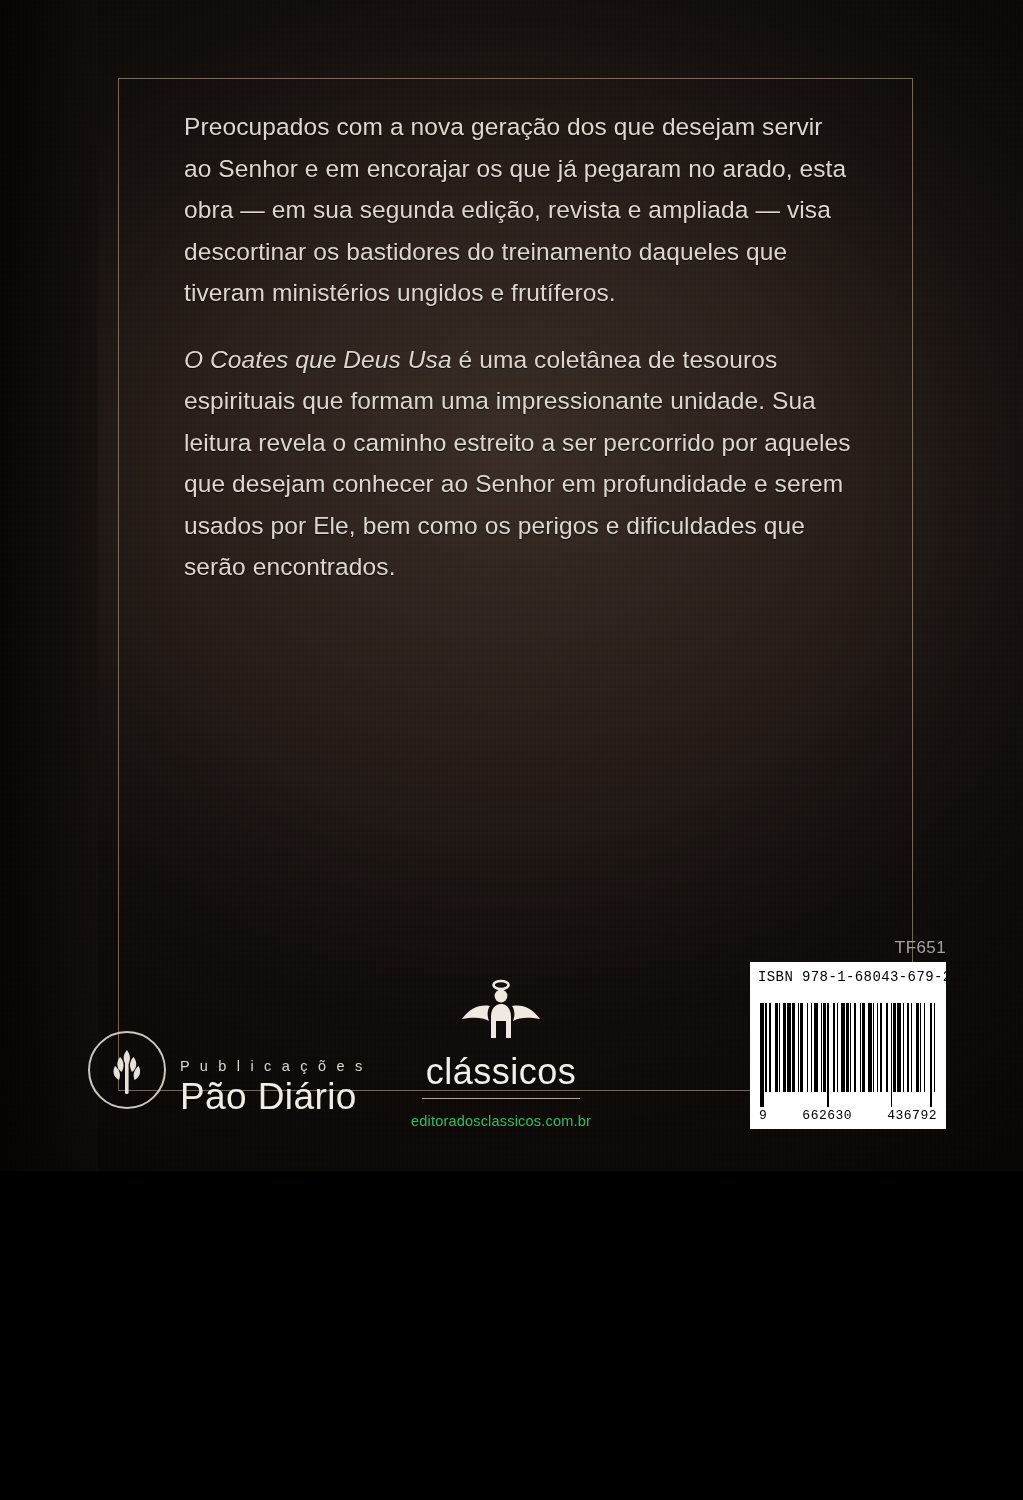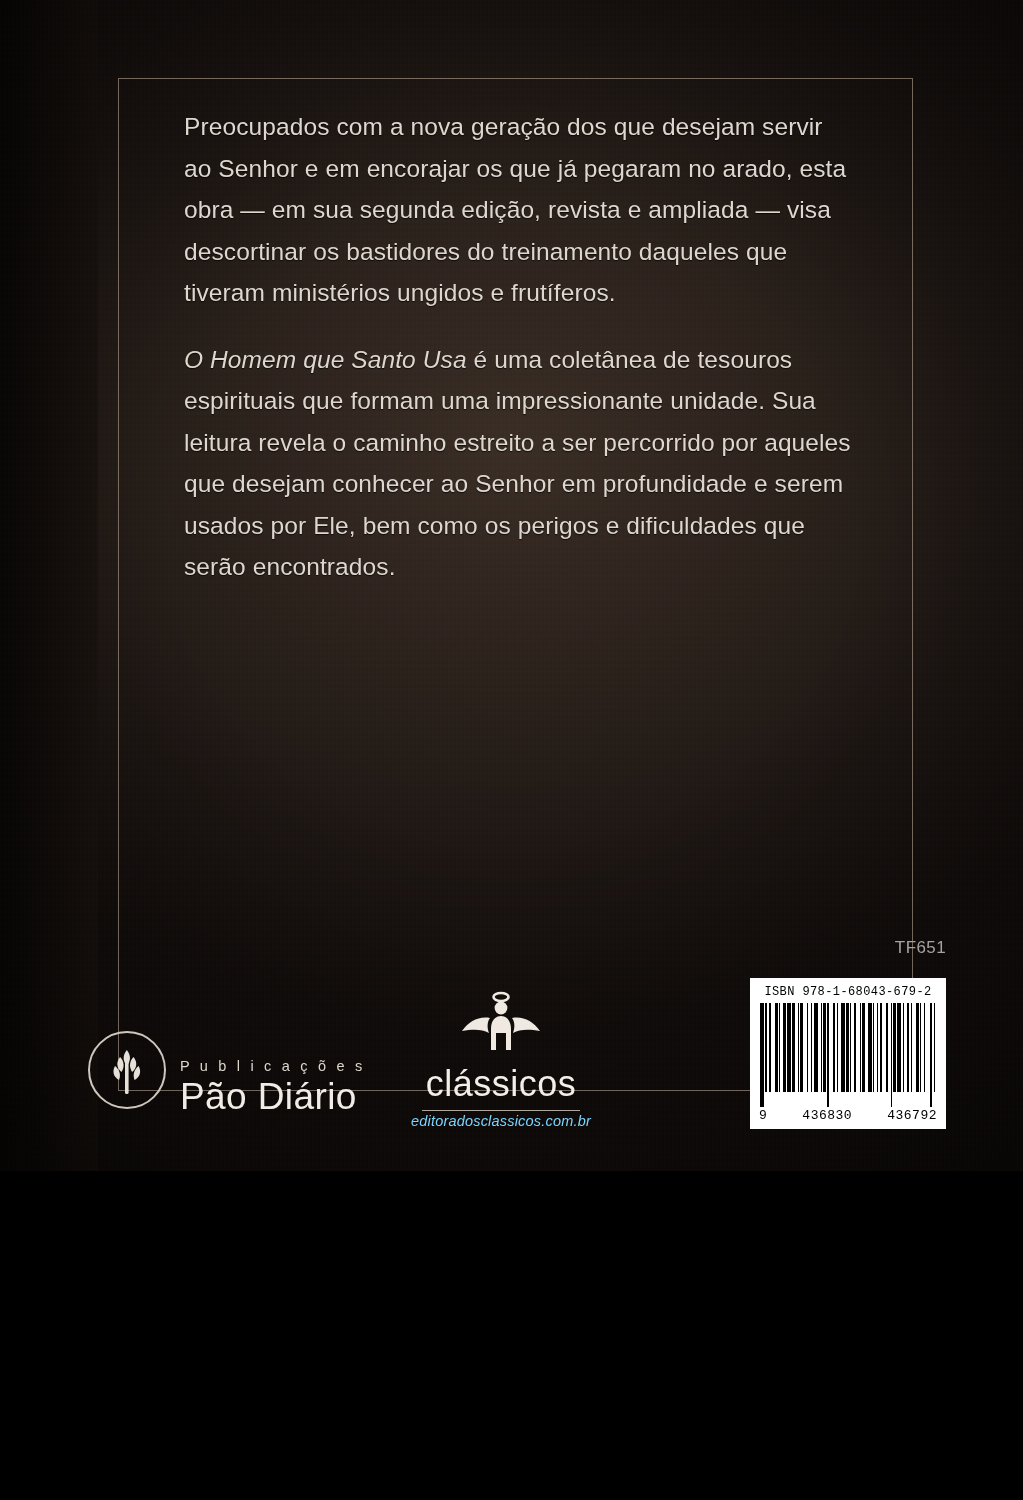--- a/index.html
+++ b/index.html
@@ -148,23 +148,22 @@
   .cl-name:after {
     content: "";
     position: absolute;
     left: 2px; right: 2px; bottom: 0;
     height: 1px;
     background: rgba(226,219,209,.75);
   }
   .cl-url {
     font-size: 14.5px;
     letter-spacing: .2px;
-    color: #7dd3fc;
-    margin-top: 2px;
-    font-style: italic;
+    color: #22c55e;
+    margin-top: 14px;
   }
 
   
   .tf-code {
     position: absolute;
     right: 77px;
     bottom: 213px;
     color: #a3a3a3;
     font-family: "Liberation Sans", sans-serif;
     font-size: 17px;
@@ -174,25 +173,25 @@
     position: absolute;
     right: 77px;
     bottom: 42px;
     width: 196px;
     background: #ffffff;
     padding: 7px 8px 6px 8px;
     box-sizing: border-box;
   }
   .isbn-line {
     font-family: "Liberation Mono", monospace;
-    font-size: 12px;
+    font-size: 14px;
     letter-spacing: .4px;
     color: #000;
     text-align: center;
-    margin-bottom: 4px;
+    margin-bottom: 18px;
     white-space: nowrap;
   }
   .bars {
     height: 104px;
     display: flex;
     align-items: stretch;
     gap: 0;
     padding: 0 2px;
   }
   .bars i {
@@ -217,21 +216,21 @@
 
   <div class="bg-base"></div>
   <div class="bg-left-edge"></div>
   <div class="bg-grain"></div>
   <div class="bg-vignette"></div>
 
   <div class="blurb-frame"></div>
 
   <div class="blurb">
     <p>Preocupados com a nova geração dos que desejam servir ao Senhor e em encorajar os que já pegaram no arado, esta obra — em sua segunda edição, revista e ampliada — visa descortinar os bastidores do treinamento daqueles que tiveram ministérios ungidos e frutíferos.</p>
-    <p><em>O Homem que Santo Usa</em><span> é uma coletânea de tesouros espirituais que formam uma impressionante unidade. Sua leitura revela o caminho estreito a ser percorrido por aqueles que desejam conhecer ao Senhor em profundidade e serem usados por Ele, bem como os perigos e dificuldades que serão encontrados.</span></p>
+    <p><em>O Coates que Deus Usa</em><span> é uma coletânea de tesouros espirituais que formam uma impressionante unidade. Sua leitura revela o caminho estreito a ser percorrido por aqueles que desejam conhecer ao Senhor em profundidade e serem usados por Ele, bem como os perigos e dificuldades que serão encontrados.</span></p>
   </div>
 
   <div class="footer">
 
     <div class="pao-diario">
       <div class="pd-mark">
         <svg width="48" height="52" viewBox="0 0 48 52" aria-hidden="true">
           <g fill="#e6e0d8">
             <rect x="22" y="16" width="3.6" height="34" rx="1.6"></rect>
             <path d="M23.8 6 C19.6 11, 19.6 17, 23.8 22 C28 17, 28 11, 23.8 6 Z"></path>
@@ -345,19 +344,19 @@
           <i class="sh" style="width: 2.9px; background: transparent;"></i>
           <i class="sh" style="width: 1.45px;"></i>
           <i class="sh" style="width: 4.35px; background: transparent;"></i>
           <i style="width: 2.9px;"></i>
           <i style="width: 1.45px; background: transparent;"></i>
           <i class="sh" style="width: 1.45px;"></i>
           <i class="sh" style="width: 1.45px; background: transparent;"></i>
         </div>
       <div class="digits">
         <span>9</span>
-        <span>436830</span>
+        <span>662630</span>
         <span>436792</span>
       </div>
     </div>
 
   </div>
 </div>
 
 </body></html>

